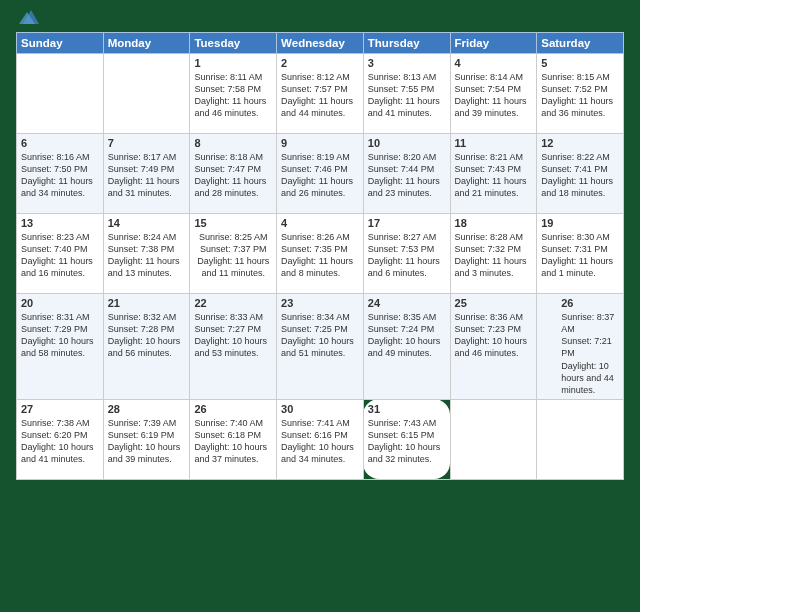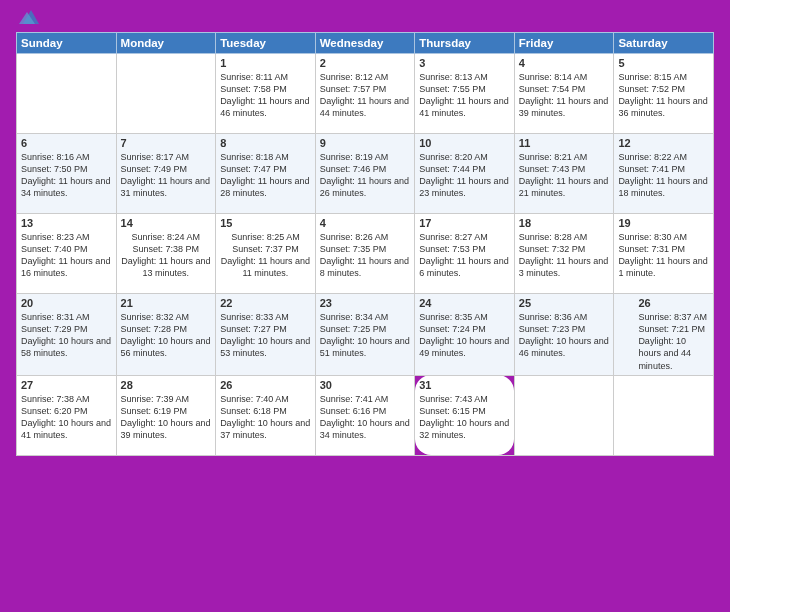--- a/index.html
+++ b/index.html
@@ -4,23 +4,23 @@
   <style>
     * { box-sizing: border-box; margin: 0; padding: 0; }
     body {
       font-family: Arial, sans-serif;
       background: #fff;
       width: 792px;
       height: 612px;
       overflow: hidden;
     }
     .page {
-      width: 730px;
+      width: 640px;
       min-height: 612px;
-      background: #a21caf;
+      background: #14532d;
       padding: 10px 16px 10px 16px;
     }
     .header {
       display: flex;
       justify-content: space-between;
       align-items: flex-start;
       margin-bottom: 6px;
     }
     .logo {
       display: flex;
@@ -202,21 +202,21 @@
         </tr>
         <tr>
           <td style="background: rgb(255, 255, 255);">
             <span class="day-number">13</span>
             <div class="day-info" style="white-space: pre-line;">Sunrise: 8:23 AM
 Sunset: 7:40 PM
 Daylight: 11 hours and 16 minutes.</div>
           </td>
           <td style="background: rgb(255, 255, 255);">
             <span class="day-number">14</span>
-            <div class="day-info" style="white-space: pre-line; text-align: center;">Sunrise: 8:24 AM
+            <div class="day-info" style="white-space: pre-line;">Sunrise: 8:24 AM
 Sunset: 7:38 PM
 Daylight: 11 hours and 13 minutes.</div>
           </td>
           <td style="background: rgb(255, 255, 255);">
             <span class="day-number">15</span>
             <div class="day-info" style="white-space: pre-line; text-align: center;">Sunrise: 8:25 AM
 Sunset: 7:37 PM
 Daylight: 11 hours and 11 minutes.</div>
           </td>
           <td style="background: rgb(255, 255, 255);">

